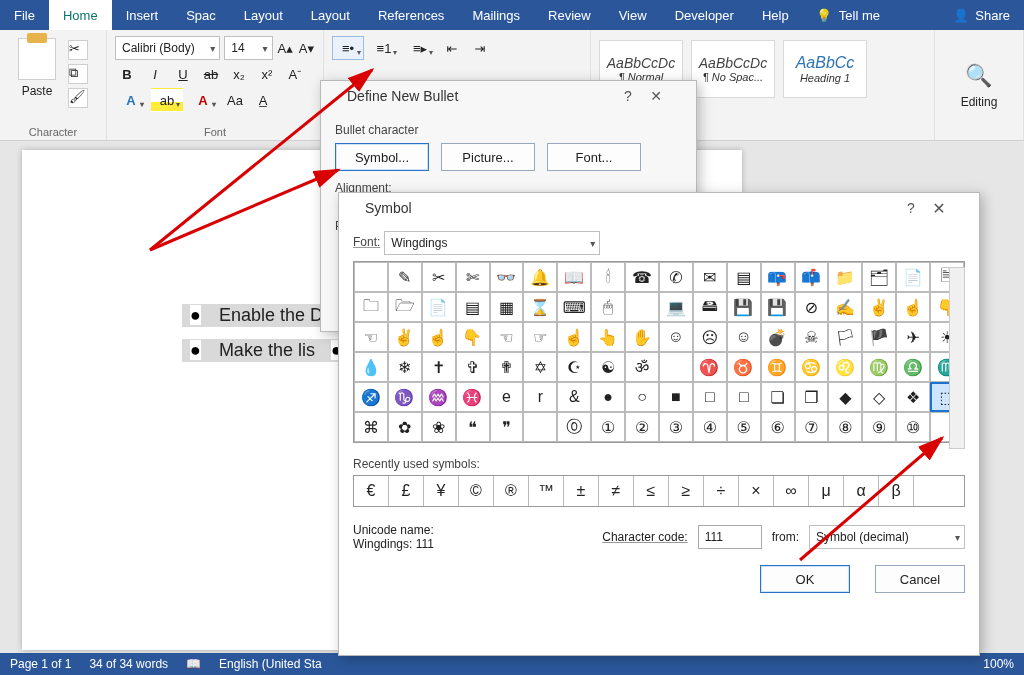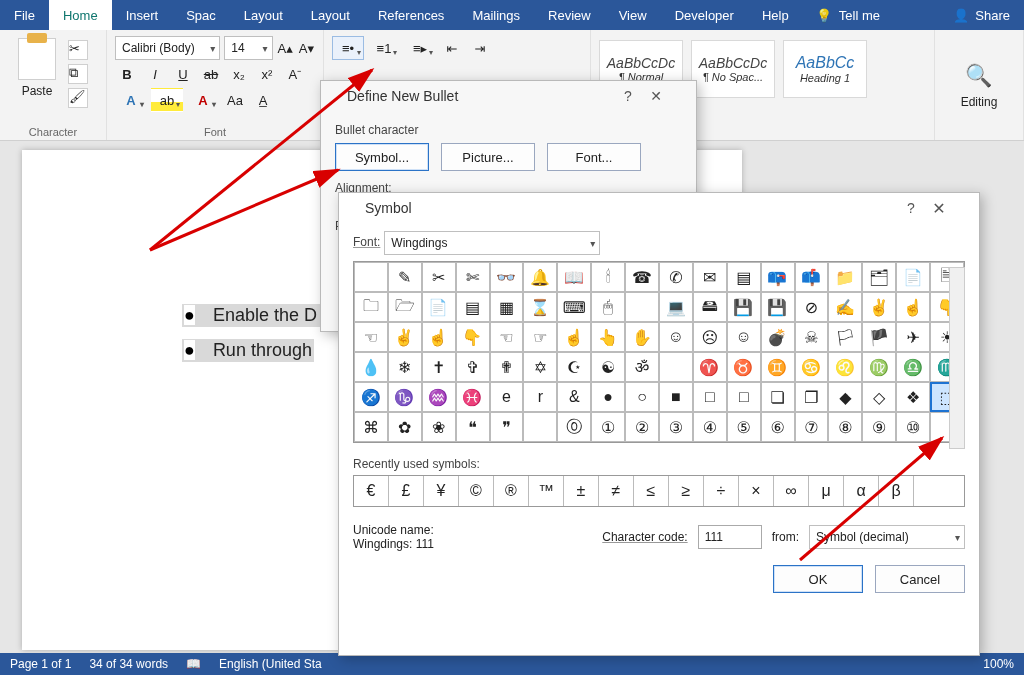--- a/index.html
+++ b/index.html
@@ -28,21 +28,21 @@
   .paragrp{width:250px;}
   .stylebox{border:1px solid #d9d9d9;background:#fff;width:82px;height:56px;display:flex;flex-direction:column;align-items:center;justify-content:center;font-size:11px;color:#333;margin-right:4px;font-style:italic;}
   .stylebox .samp{font-size:14px;color:#444;}
   .stylebox.head .samp{color:#2e74b5;font-size:16px;}
   .editing{width:72px;display:flex;flex-direction:column;align-items:center;justify-content:center;}
   .editing .mag{font-size:22px;color:#2b579a;}
   
   .canvas{position:absolute;top:144px;left:16px;right:16px;bottom:22px;background:#e6e6e6;}
   .page{position:absolute;top:6px;left:6px;width:720px;height:500px;background:#fff;box-shadow:0 0 6px rgba(0,0,0,.25);} 
   .page ul{margin:148px 0 0 160px;padding:0;list-style:none;}
-  .page li{font-size:18px;margin:6px 0;background:#d9d9d9;display:inline-block;padding:1px 2px;}
+  .page li{font-size:18px;margin:6px 0;background:#d9d9d9;display:inline-block;padding:1px 8px;}
   .page li:before{content:"\25CF";margin-right:18px;color:#000;background:#fff;}
   
   .status{position:absolute;bottom:0;left:0;right:0;height:22px;background:#2b579a;color:#fff;font-size:12px;display:flex;align-items:center;gap:18px;padding:0 10px;}
   .status .r{margin-left:auto;}
   
   .dlg{position:absolute;background:#f7f7f7;border:1px solid #b9b9b9;box-shadow:3px 3px 12px rgba(0,0,0,.25);}
   .dlg .titlebar{height:30px;display:flex;align-items:center;padding:0 26px;font-size:14px;color:#333;}
   .dlg .titlebar .sp{flex:1;}
   .dlg .titlebar .ctl{width:28px;text-align:center;color:#555;cursor:pointer;}
   .dlg .body{padding:8px 14px 14px 14px;}
@@ -55,21 +55,21 @@
   .dlg2 .body{padding:6px 14px 10px 14px;}
   .symgrid{border:1px solid #999;background:#fff;display:grid;grid-template-columns:repeat(18,1fr);grid-auto-rows:30px;font-family:Arial,sans-serif;margin-top:6px;}
   .symgrid .cell{border:1px solid #bbb;display:flex;align-items:center;justify-content:center;font-size:16px;cursor:pointer;user-select:none;}
   .symgrid .cell.sel{background:#cde5ff;border:2px solid #1e73d2;}
   .scrollcol{position:absolute;right:14px;top:74px;width:14px;height:180px;background:#f0f0f0;border:1px solid #ccc;}
   .recent{display:flex;border:1px solid #999;margin-top:4px;}
   .recent .cell{width:34px;height:30px;border-right:1px solid #bbb;display:flex;align-items:center;justify-content:center;font-size:16px;}
   .foot{display:flex;align-items:center;gap:10px;margin-top:16px;font-size:12px;}
   .foot .sp{flex:1;}
   .txt{border:1px solid #aaa;background:#fff;height:22px;padding:0 6px;display:flex;align-items:center;}
-  .okrow{display:flex;gap:12px;justify-content:flex-end;margin-top:14px;}
+  .okrow{display:flex;gap:25px;justify-content:flex-end;margin-top:14px;}
   .okrow .btn{min-width:88px;}
   
   svg.anno{position:absolute;top:0;left:0;pointer-events:none;}
   .underline-acc{text-decoration:underline;text-decoration-color:#999;}
 </style>
 </head>
 <body>
 
 <div class="tabbar">
   <div class="tab">File</div>

